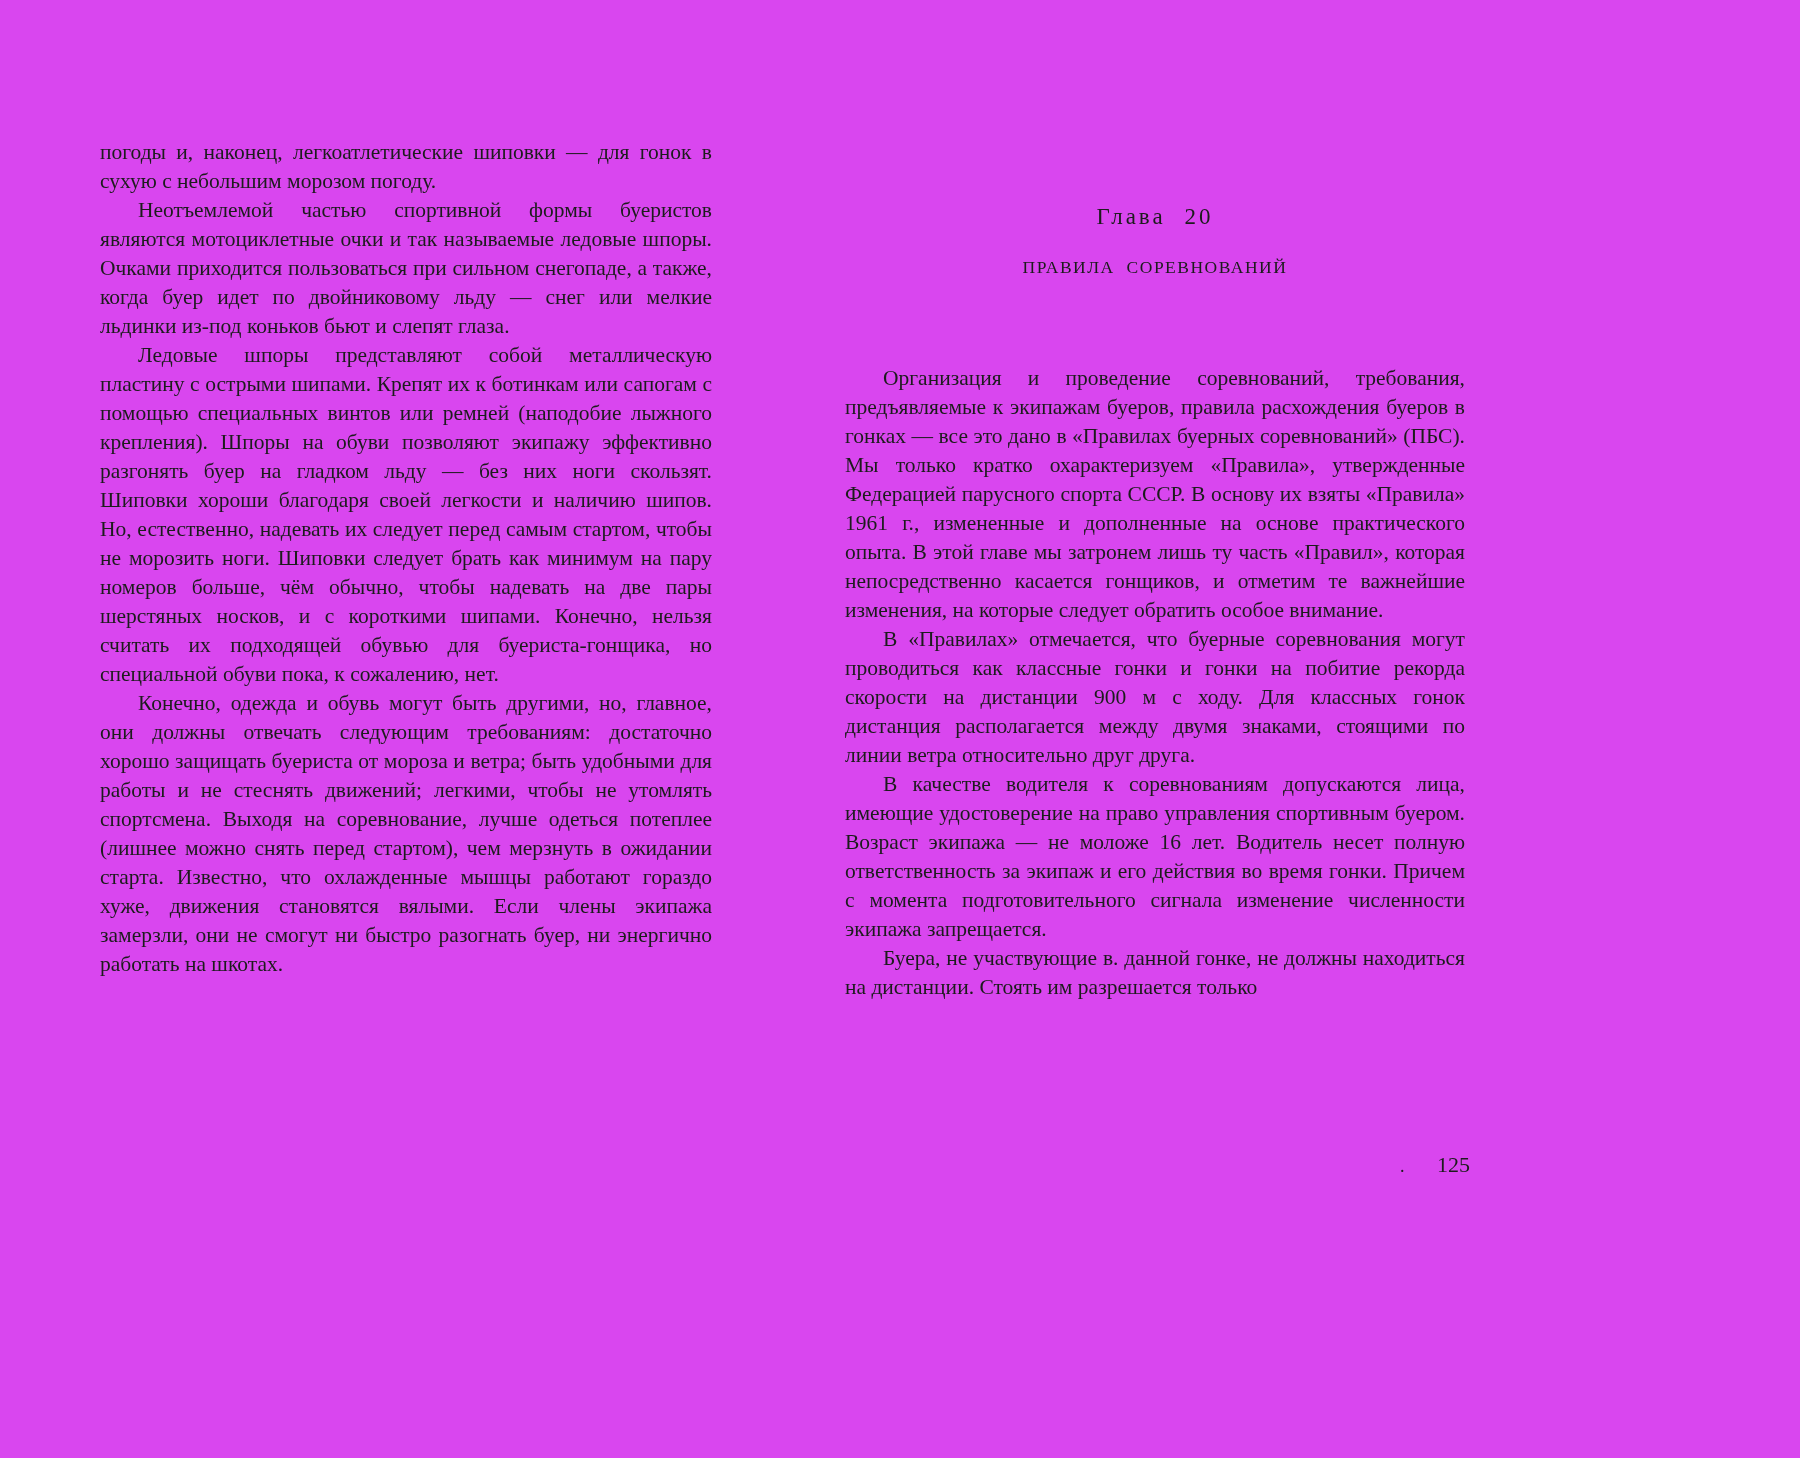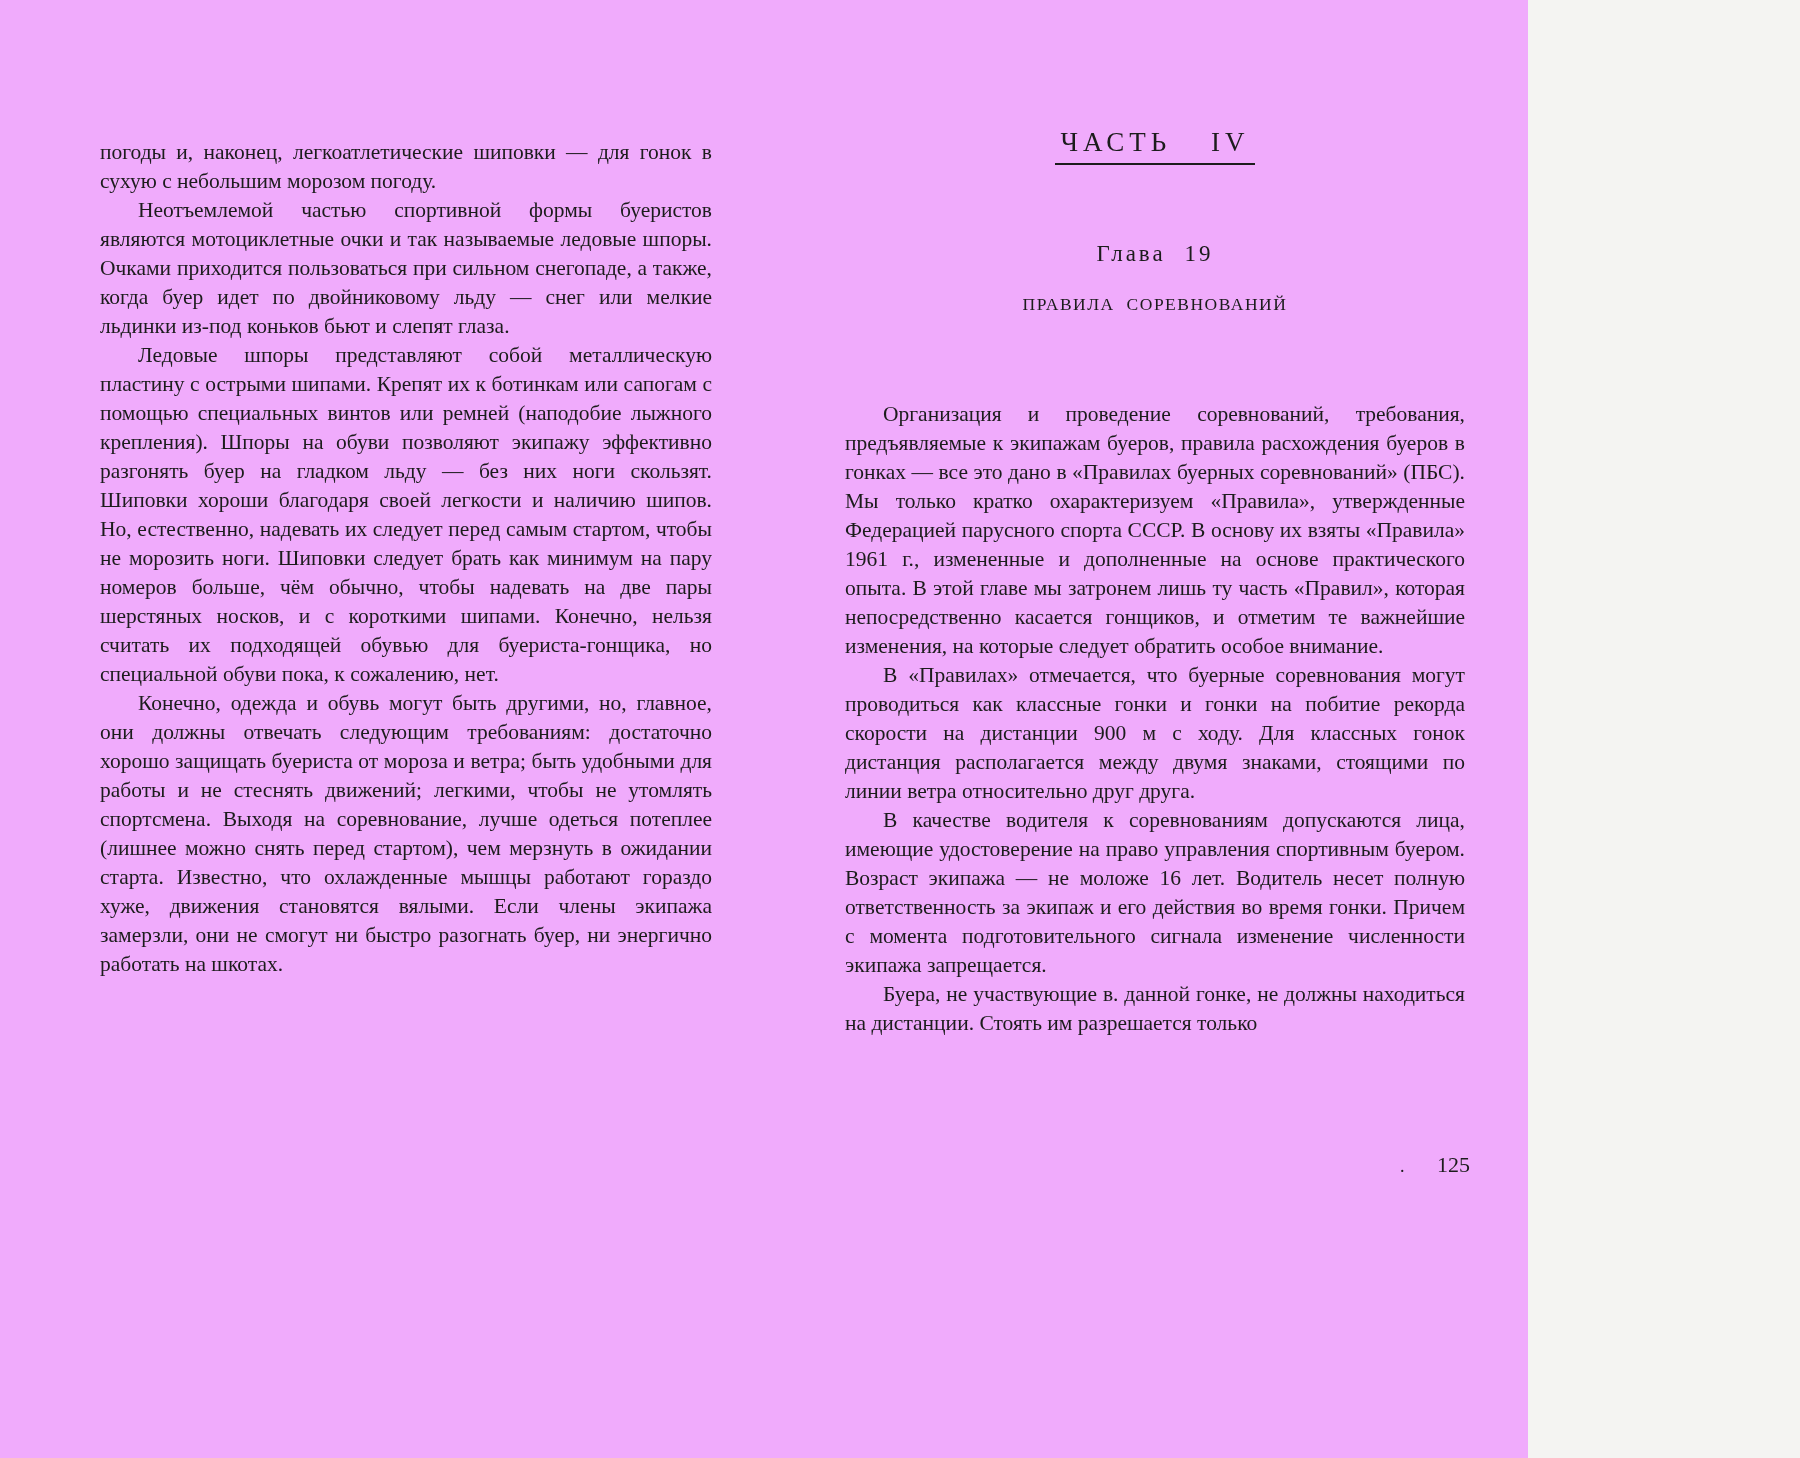--- a/index.html
+++ b/index.html
@@ -2,23 +2,23 @@
 <html lang="ru"><head>
 <meta charset="utf-8">
 <style>
   html, body {
     margin: 0;
     padding: 0;
     background: #f4f4f2;
   }
   .page-spread {
     position: relative;
-    width: 1528px;
+    width: 1800px;
     height: 1458px;
-    background: #f0abfc;
+    background: #d946ef;
     overflow: hidden;
     font-family: "Liberation Serif", "DejaVu Serif", serif;
     color: #1c1c1c;
   }
   .text-col {
     position: absolute;
     font-size: 21.5px;
     line-height: 29px;
     text-align: justify;
   }
@@ -97,24 +97,21 @@
     <p class="para">погоды и, наконец, легкоатлетические шиповки — для гонок в сухую с небольшим морозом погоду.</p>
     <div>
         <p class="para indent">Неотъемлемой частью спортивной формы буеристов являются мотоциклетные очки и так называемые ледовые шпоры. Очками приходится пользоваться при сильном снегопаде, а также, когда буер идет по двойниковому льду — снег или мелкие льдинки из-под коньков бьют и слепят глаза.</p>
         <p class="para indent">Ледовые шпоры представляют собой металлическую пластину с острыми шипами. Крепят их к ботинкам или сапогам с помощью специальных винтов или ремней (наподобие лыжного крепления). Шпоры на обуви позволяют экипажу эффективно разгонять буер на гладком льду — без них ноги скользят. Шиповки хороши благодаря своей легкости и наличию шипов. Но, естественно, надевать их следует перед самым стартом, чтобы не морозить ноги. Шиповки следует брать как минимум на пару номеров больше, чём обычно, чтобы надевать на две пары шерстяных носков, и с короткими шипами. Конечно, нельзя считать их подходящей обувью для буериста-гонщика, но специальной обуви пока, к сожалению, нет.</p>
         <p class="para indent">Конечно, одежда и обувь могут быть другими, но, главное, они должны отвечать следующим требованиям: достаточно хорошо защищать буериста от мороза и ветра; быть удобными для работы и не стеснять движений; легкими, чтобы не утомлять спортсмена. Выходя на соревнование, лучше одеться потеплее (лишнее можно снять перед стартом), чем мерзнуть в ожидании старта. Известно, что охлажденные мышцы работают гораздо хуже, движения становятся вялыми. Если члены экипажа замерзли, они не смогут ни быстро разогнать буер, ни энергично работать на шкотах.</p>
       </div>
   </div>
 
   <div class="text-col col-right">
     <div class="headings">
-      <div>
-        <span class="part-heading">ЧАСТЬ IV</span>
-      </div>
-      <div class="chapter-heading">Глава 19</div>
+      <div class="chapter-heading">Глава 20</div>
       <div class="section-heading">ПРАВИЛА СОРЕВНОВАНИЙ</div>
     </div>
     <div class="right-body">
         <p class="para indent">Организация и проведение соревнований, требования, предъявляемые к экипажам буеров, правила расхождения буеров в гонках — все это дано в «Правилах буерных соревнований» (ПБС). Мы только кратко охарактеризуем «Правила», утвержденные Федерацией парусного спорта СССР. В основу их взяты «Правила» 1961 г., измененные и дополненные на основе практического опыта. В этой главе мы затронем лишь ту часть «Правил», которая непосредственно касается гонщиков, и отметим те важнейшие изменения, на которые следует обратить особое внимание.</p>
         <p class="para indent">В «Правилах» отмечается, что буерные соревнования могут проводиться как классные гонки и гонки на побитие рекорда скорости на дистанции 900 м с ходу. Для классных гонок дистанция располагается между двумя знаками, стоящими по линии ветра относительно друг друга.</p>
         <p class="para indent">В качестве водителя к соревнованиям допускаются лица, имеющие удостоверение на право управления спортивным буером. Возраст экипажа — не моложе 16 лет. Водитель несет полную ответственность за экипаж и его действия во время гонки. Причем с момента подготовительного сигнала изменение численности экипажа запрещается.</p>
         <p class="para indent">Буера, не участвующие в. данной гонке, не должны находиться на дистанции. Стоять им разрешается только</p>
       </div>
   </div>
 

